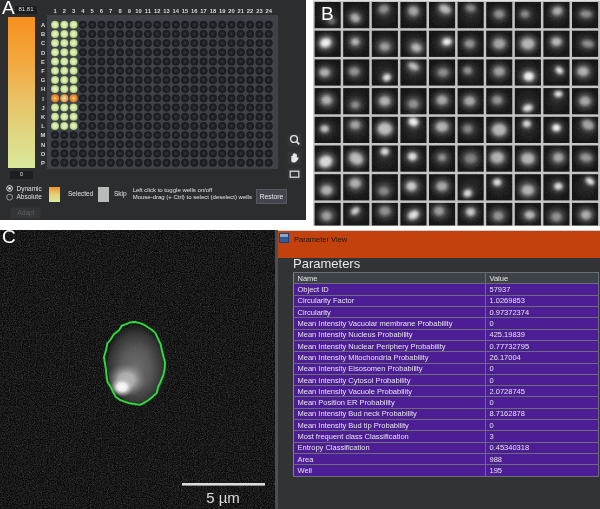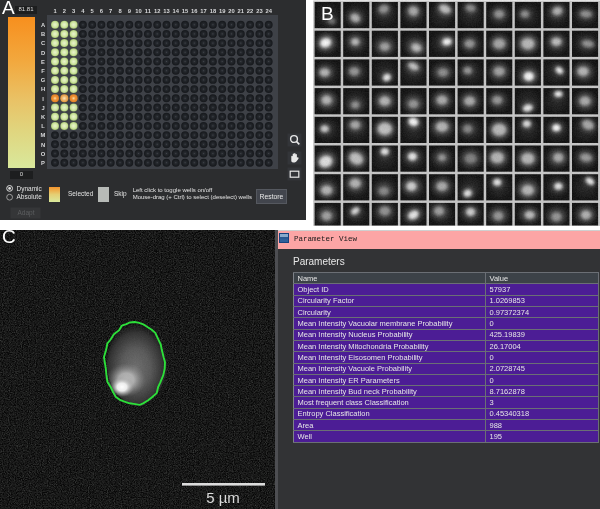--- a/index.html
+++ b/index.html
@@ -793,29 +793,29 @@
     <ellipse cx="126" cy="150" rx="20" ry="17" fill="url(#spot)" opacity="0.55"></ellipse>
     <ellipse cx="122" cy="157" rx="12" ry="10" fill="url(#spot)"></ellipse>
     <path d="M134.7 92.0 L139.2 92.9 L143.3 94.4 L145.9 96.0 L151.7 99.7 L155.3 102.9 L157.7 108.1 L160.7 114.3 L161.7 119.6 L163.6 127.3 L165.0 132.3 L164.7 138.8 L163.3 145.1 L160.2 152.6 L158.2 156.8 L156.7 163.1 L151.7 167.5 L148.2 170.3 L143.2 173.4 L139.6 174.9 L135.3 174.1 L129.5 173.3 L124.5 171.6 L120.5 170.2 L115.9 166.9 L113.0 162.0 L110.9 157.4 L107.4 151.8 L106.4 144.9 L105.8 138.5 L105.0 133.7 L104.0 127.1 L106.0 120.3 L107.4 113.3 L110.6 109.5 L113.9 104.2 L119.1 100.3 L121.8 95.7 L126.3 94.1 L129.6 92.5 Z" fill="none" stroke="#2ddf3a" stroke-width="1.9" stroke-linejoin="round"></path>
     <rect x="182" y="253" width="83" height="2.6" fill="#dcdcdc"></rect>
     <text x="223" y="273" text-anchor="middle" font-size="15" fill="#dcdcdc" opacity="0.999" font-family="'Liberation Sans',sans-serif">5 µm</text>
   </svg>
   <span style="position:absolute;left:2px;top:-4px;color:#fff;font-size:19px;">C</span>
 </div>
 
 <div id="pwin">
-  <div style="position:absolute;left:0;top:0;width:322.5px;height:19px;background:#fca5a5;border-top:1px solid #cfcfcf;font-family:Liberation Mono, monospace;">
+  <div style="position:absolute;left:0;top:0;width:322.5px;height:28px;background:#c2410c;border-top:1px solid #cfcfcf;">
     <svg style="position:absolute;left:1.5px;top:2.2px;" width="10" height="10">
         <rect width="10" height="10" fill="#16427e"></rect>
         <rect x="1" y="1" width="8" height="3.2" fill="#89a9cc"></rect>
         <rect x="1" y="5.2" width="8" height="3.8" fill="#2f5f99"></rect>
       </svg>
     <span style="position:absolute;left:16.5px;top:4px;font-size:7.5px;color:#1a1a1a;">Parameter View</span>
   </div>
-  <span style="position:absolute;left:15.5px;top:25.5px;font-size:10px;color:#e8e8e8;">Parameters</span>
+  <span style="position:absolute;left:15.5px;top:25.5px;font-size:13px;color:#e8e8e8;">Parameters</span>
   <table style="position:absolute;left:15px;top:42.2px;width:305px;border-collapse:collapse;table-layout:fixed;" cellspacing="0">
     <colgroup>
         <col style="width:192px">
         <col style="width:113px">
       </colgroup>
     <tbody>
         <tr style="height:10.1px;background:#1d4ed8;margin-top:18px;">
           <td class="n h">Name</td>
           <td class="v h">Value</td>
         </tr>
@@ -833,38 +833,50 @@
         </tr>
 <tr>
           <td class="n">Mean Intensity Vacuolar membrane Probability</td>
           <td class="v">0</td>
         </tr>
 <tr>
           <td class="n">Mean Intensity Nucleus Probability</td>
           <td class="v">425.19839</td>
         </tr>
 <tr>
+          <td class="n">Mean Intensity Nuclear Periphery Probability</td>
+          <td class="v">0.77732795</td>
+        </tr>
+<tr>
           <td class="n">Mean Intensity Mitochondria Probability</td>
           <td class="v">26.17004</td>
         </tr>
 <tr>
           <td class="n">Mean Intensity Eisosomen Probability</td>
           <td class="v">0</td>
         </tr>
 <tr>
+          <td class="n">Mean Intensity Cytosol Probability</td>
+          <td class="v">0</td>
+        </tr>
+<tr>
           <td class="n">Mean Intensity Vacuole Probability</td>
           <td class="v">2.0728745</td>
         </tr>
 <tr>
-          <td class="n">Mean Intensity ER Parameters</td>
+          <td class="n">Mean Position ER Probability</td>
           <td class="v">0</td>
         </tr>
 <tr>
           <td class="n">Mean Intensity Bud neck Probability</td>
           <td class="v">8.7162878</td>
+        </tr>
+<tr>
+          <td class="n">Mean Intensity Bud tip Probability</td>
+          <td class="v">0</td>
         </tr>
 <tr>
           <td class="n">Most frequent class Classification</td>
           <td class="v">3</td>
         </tr>
 <tr>
           <td class="n">Entropy Classification</td>
           <td class="v">0.45340318</td>
         </tr>
 <tr>

